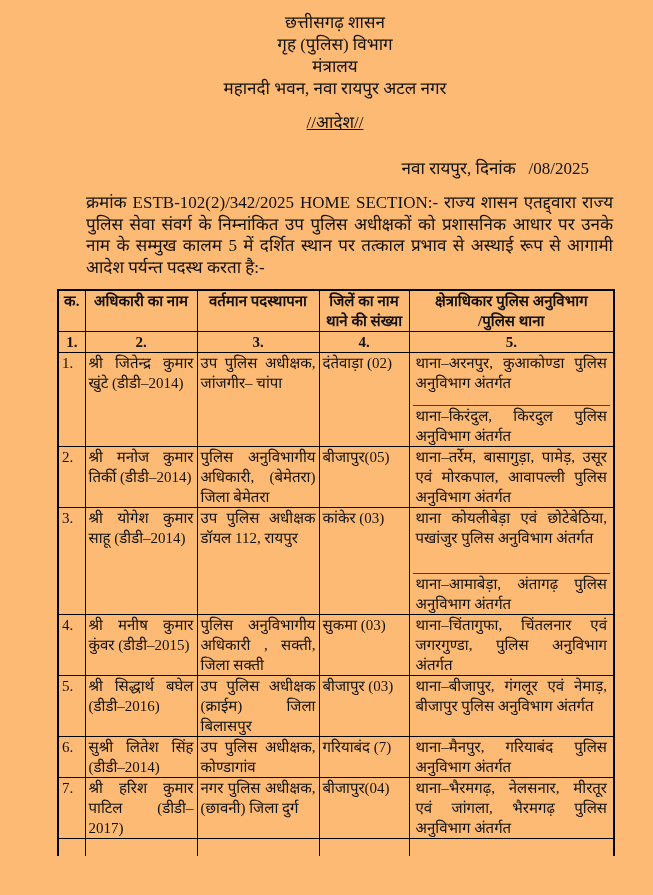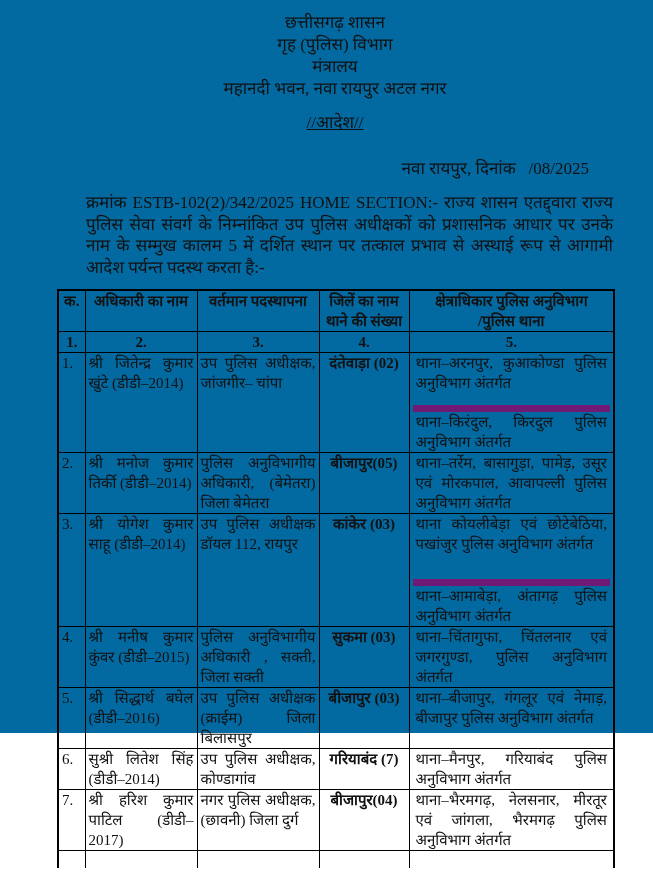--- a/index.html
+++ b/index.html
@@ -6,22 +6,22 @@
   html, body {
     margin: 0; padding: 0;
     width: 653px; height: 895px;
     background: #ffffff;
     color: #111111;
     font-family: "Liberation Serif", "DejaVu Serif", serif;
     overflow: hidden;
   }
   .page {
     position: relative;
-    width: 653px; height: 733px;
-    background: #0369a1;
+    width: 653px; height: 895px;
+    background: #fdba74;
   }
   .content {
     position: absolute;
     left: 57px; top: 0;
     width: 556px;
   }
   .doc-header {
     padding-top: 12px;
     text-align: center;
     font-size: 17px;
@@ -69,27 +69,27 @@
     font-weight: bold;
     text-align: center;
     padding: 0 2px;
   }
   .num-row td {
     text-align: center;
     font-weight: bold;
   }
   .c-sno { padding: 0 1px 0 2px; }
   .c-name, .c-post { text-align: justify; }
-  .c-dist { text-align: center; font-weight: bold; }
+  .c-dist { text-align: left; }
   .c-juris { padding: 0; }
   .juris-entry {
     padding: 0 3px;
     text-align: justify;
   }
-  .juris-entry + .juris-entry { border-top: 7px solid #701a75; }
+  .juris-entry + .juris-entry { border-top: 1px solid #701a75; }
   .partial-row td { border-bottom: none; }
 </style>
 </head>
 <body>
 
 <div class="page">
   <div class="content">
 
     <div class="doc-header">
       <div>छत्तीसगढ़ शासन</div>

